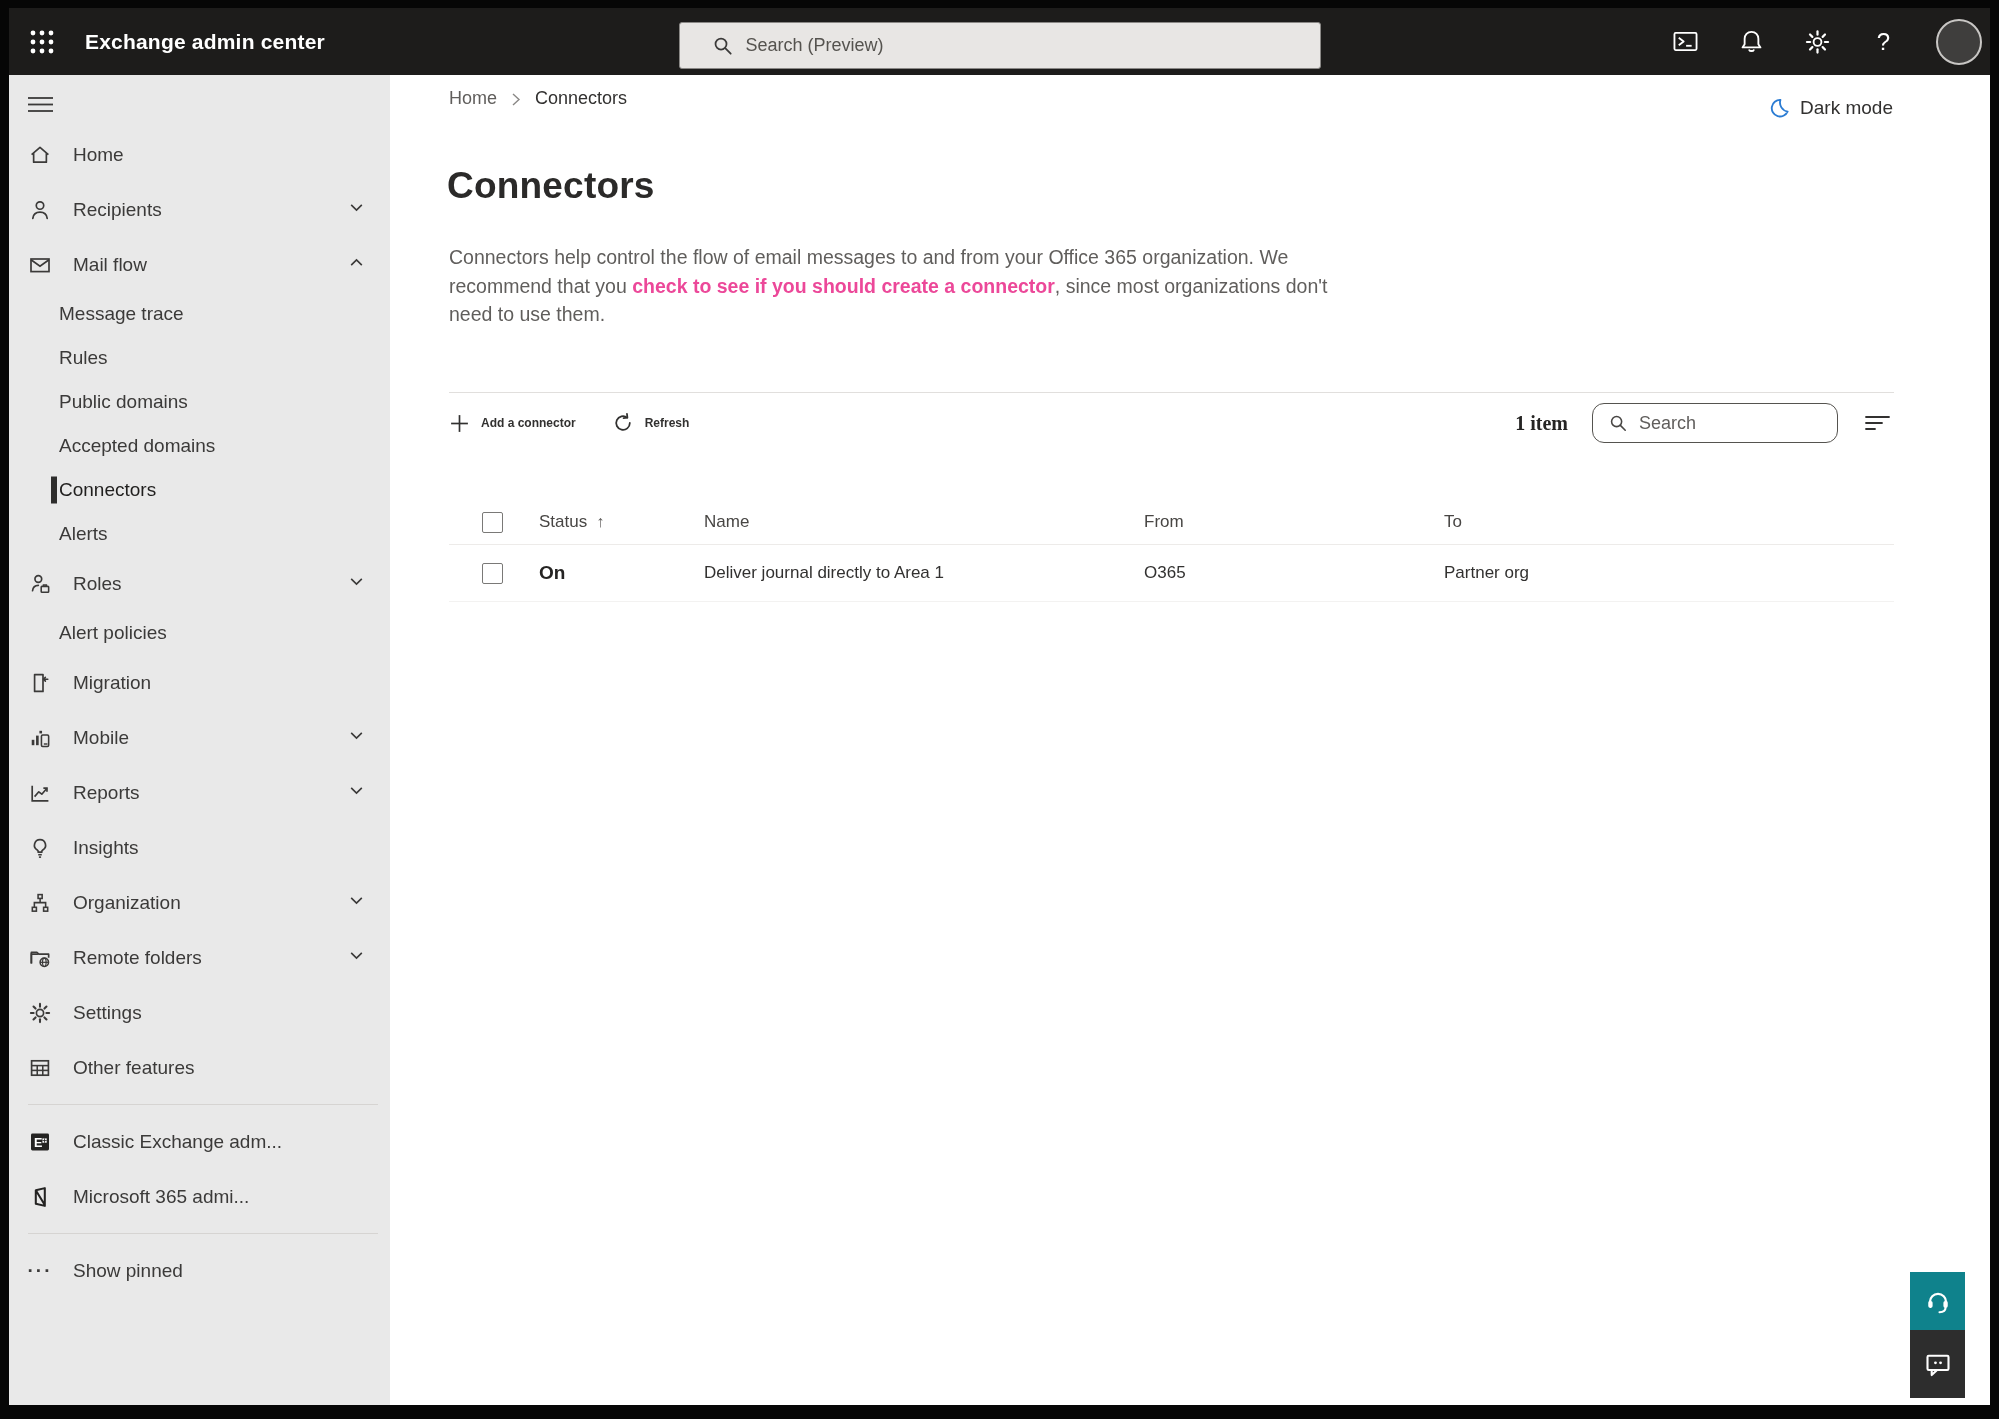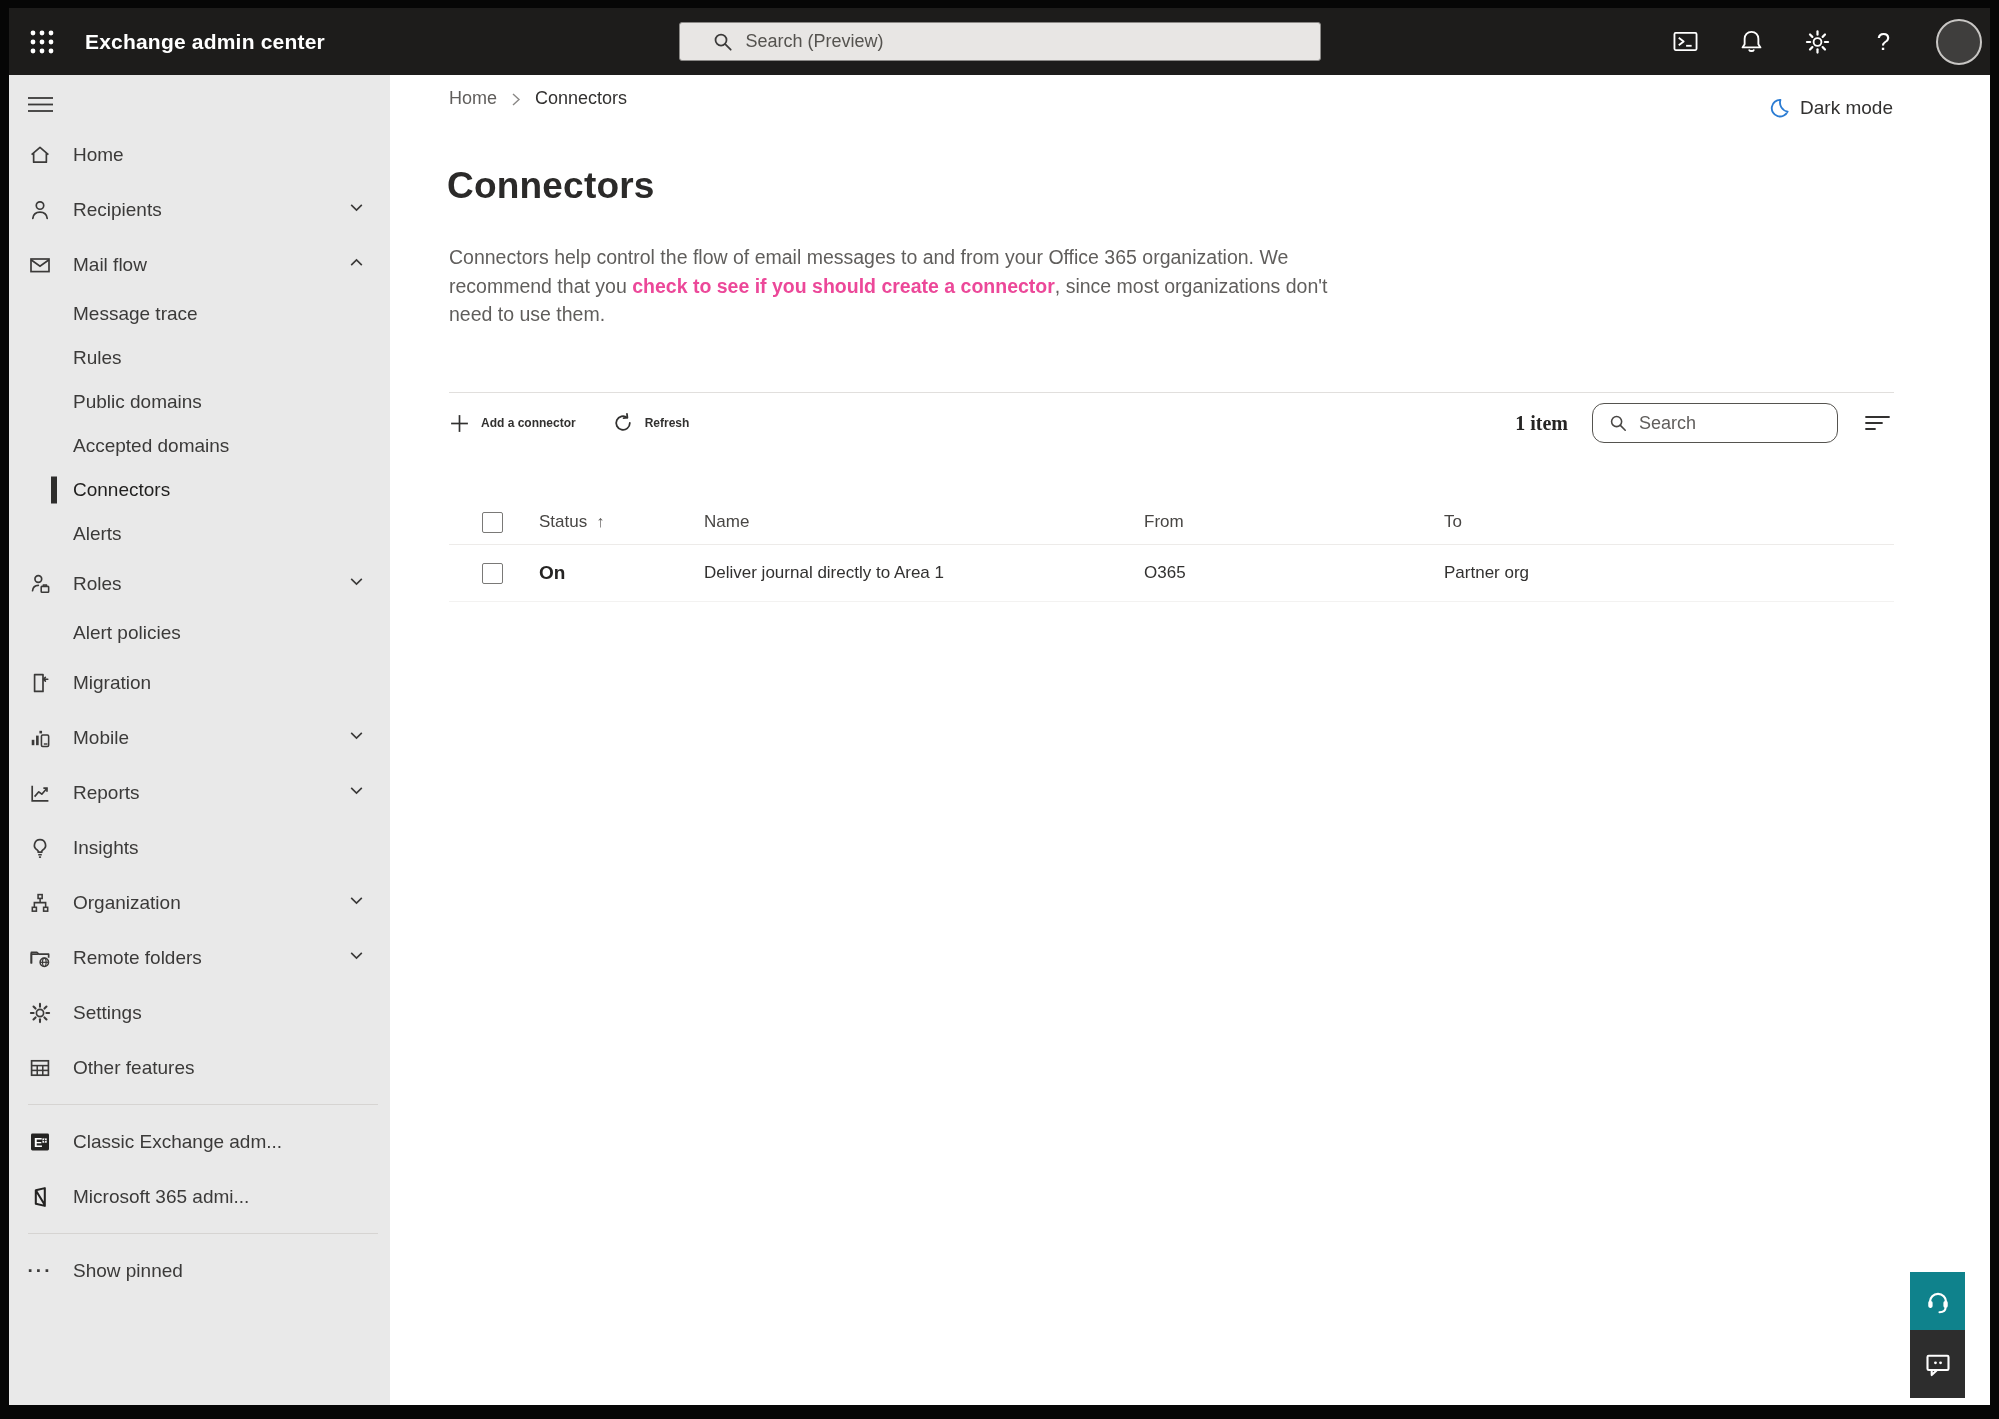--- a/index.html
+++ b/index.html
@@ -4,41 +4,41 @@
 <style>
   * { box-sizing: border-box; margin: 0; padding: 0; }
   html,body { width: 1999px; height: 1419px; background:#060606; font-family:"Liberation Sans","DejaVu Sans",sans-serif; }
   .app { position:absolute; left:9px; top:8px; width:1981px; height:1397px; background:#fff; display:flex; flex-direction:column; overflow:hidden;justify-content:flex-end; }
 
   
   .topbar { position:relative; height:67px; background:#1d1c1b; display:flex; align-items:center; flex:0 0 auto; }
   .waffle { width:46px; height:46px; margin-left:10px; display:flex; align-items:center; justify-content:center; cursor:pointer; }
   .waffle svg { display:block; }
   .tb-title { color:#fff; font-size:21px; font-weight:700; margin-left:20px; letter-spacing:.2px; }
-  .tb-search { position:absolute; left:50%; top:14px; transform:translateX(-50%); width:642px; height:39px; background:#e8e6e4; border:1px solid #8a8886; border-radius:3px; display:flex; align-items:center; padding:4px 14px; }
+  .tb-search { position:absolute; left:50%; top:14px; transform:translateX(-50%); width:642px; height:47px; background:#e8e6e4; border:1px solid #8a8886; border-radius:3px; display:flex; align-items:center; padding:4px 14px; }
   .tb-search input { flex:1; border:none; background:transparent; outline:none; font-size:18px; color:#3b3a39; font-family:inherit; }
   .tb-search input::placeholder { color:#55534f; opacity:1; }
   .tb-search svg { margin:0 12px 0 18px; flex:0 0 auto; }
   .tb-right { position:absolute; right:8px; top:0; height:67px; display:flex; align-items:center; gap:39px; }
   .tb-iconbtn { width:27px; height:27px; display:flex; align-items:center; justify-content:center; cursor:pointer; }
   .help-glyph { color:#fff; font-size:24px; font-weight:400; }
   .avatar { width:46px; height:46px; border-radius:50%; background:#3f3e3d; border:2px solid #c8c6c4; cursor:pointer; }
 
   
   .body { display:flex; flex:1; min-height:0; }
 
   
   .sidebar { width:381px; background:#e9e9e9; flex:0 0 auto; padding-top:16px; overflow:hidden; position:relative; }
   .hamburger { width:44px; height:26px; margin-left:19px; display:flex; align-items:center; cursor:pointer; }
   .nav { margin-top:10px; }
   .nav-item { position:relative; height:55px; display:flex; align-items:center; padding-left:19px; cursor:pointer; color:#3b3a39; font-size:19px; }
   .nav-item .ic { width:24px; height:24px; flex:0 0 auto; display:flex; align-items:center; justify-content:center; }
   .nav-item .lbl { margin-left:21px; white-space:nowrap; }
   .nav-item .chev { position:absolute; right:25px; top:50%; transform:translateY(-50%); }
-  .nav-item.sub { height:44px; padding-left:64px; }
+  .nav-item.sub { height:44px; padding-left:50px; }
   .nav-item.sub .lbl { margin-left:0; }
   .nav-item.selected::before { content:""; position:absolute; left:42px; top:50%; transform:translateY(-50%); width:6px; height:27px; background:#2e2d2c; }
   .nav-item.selected { color:#201f1e; }
   .side-divider { height:1px; background:#d6d4d2; margin:9px 12px 9px 19px; }
   .dots { font-size:19px; font-weight:700; letter-spacing:2px; color:#3b3a39; line-height:10px; }
 
   
   .main { position:relative; flex:1; background:#fff; min-width:0; }
   .breadcrumb { position:absolute; left:59px; top:13px; display:flex; align-items:center; font-size:18px; }
   .crumb-home { color:#605e5c; cursor:pointer; }

